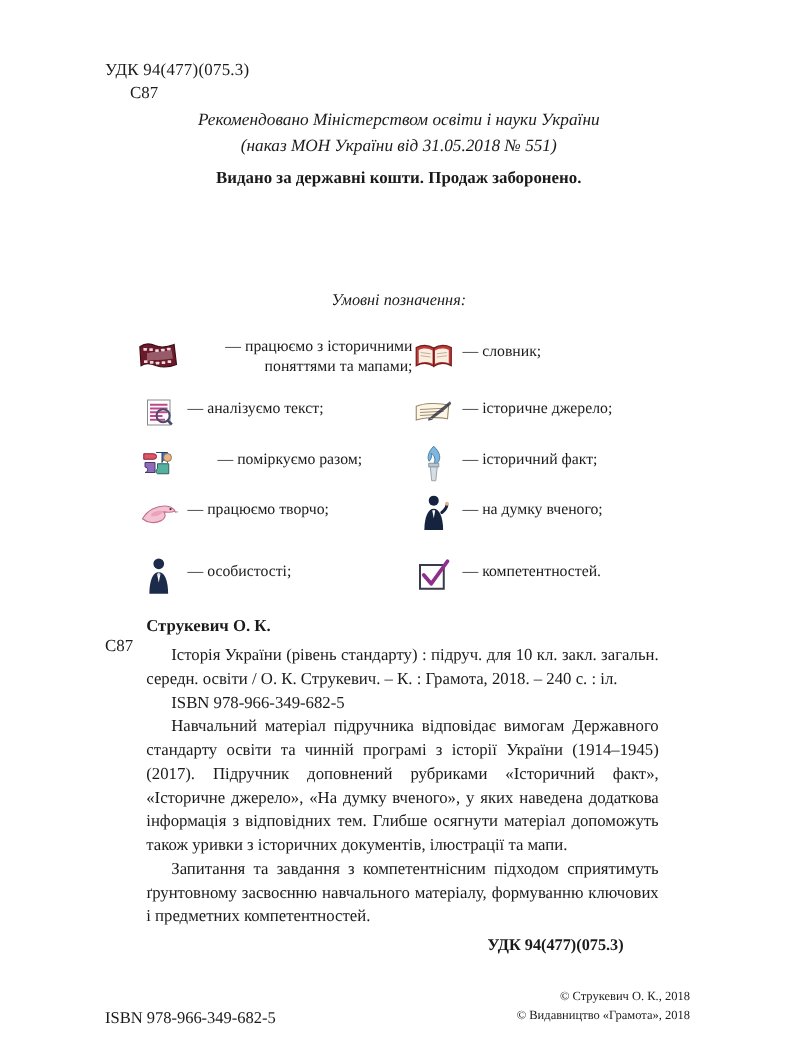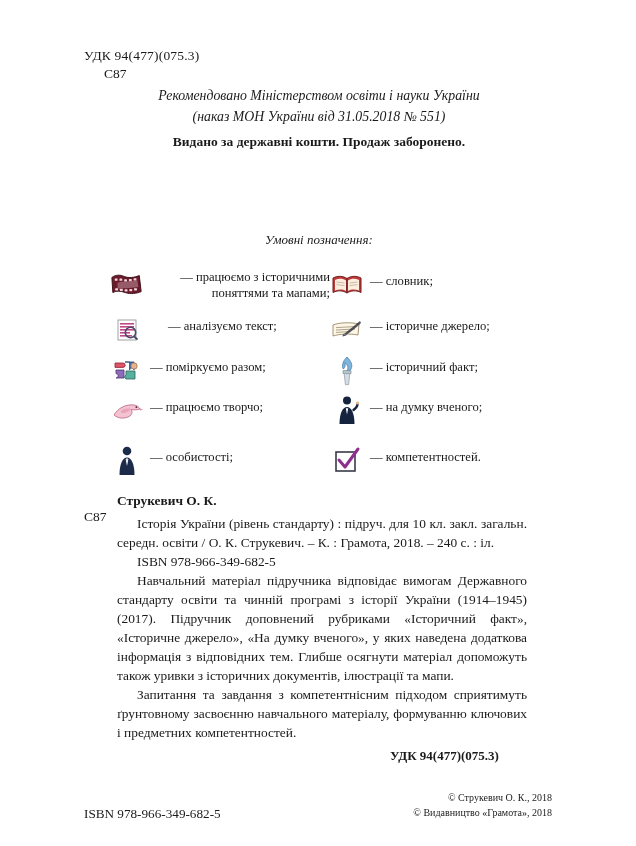--- a/index.html
+++ b/index.html
@@ -100,22 +100,22 @@
     justify-content: center;
     margin-right: 6px;
   }
   .legend-item .lbl {
     font-size: 12.6px;
     line-height: 1.25;
     padding-top: 6px;
   }
   .legend-col.left .legend-item:nth-child(1) { height: 48px; }
   .legend-col.left .legend-item:nth-child(1) .lbl { padding-top: 2px; }
-  .legend-col.left .legend-item:nth-child(2) { margin-top: -3px; gap: 18px; }
-  .legend-col.left .legend-item:nth-child(3) { height: 40px; }
+  .legend-col.left .legend-item:nth-child(2) { margin-top: -3px; }
+  .legend-col.left .legend-item:nth-child(3) { height: 40px; gap: 24px; }
   .legend-col.left .legend-item:nth-child(4) { height: 46px; }
   .legend-col.left .legend-item:nth-child(5) { height: 48px; margin-top: 4px; }
   .legend-col.right .legend-item:nth-child(1) { height: 48px; }
   .legend-col.right .legend-item:nth-child(2) { margin-top: -3px; }
   .legend-col.right .legend-item:nth-child(3) { height: 40px; }
   .legend-col.right .legend-item:nth-child(4) { height: 46px; }
   .legend-col.right .legend-item:nth-child(5) { height: 48px; margin-top: 4px; }
 
   
   .bib-code {

